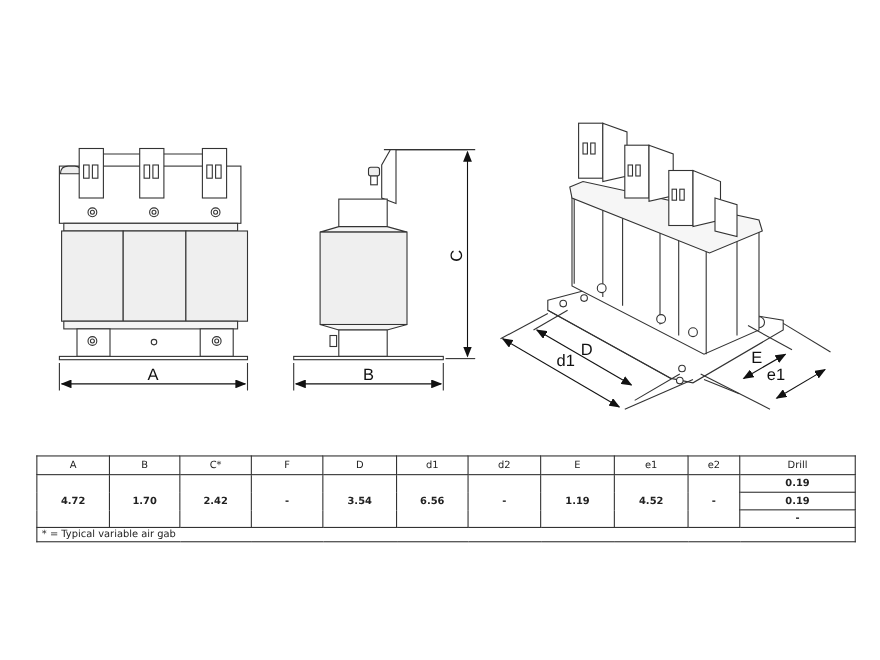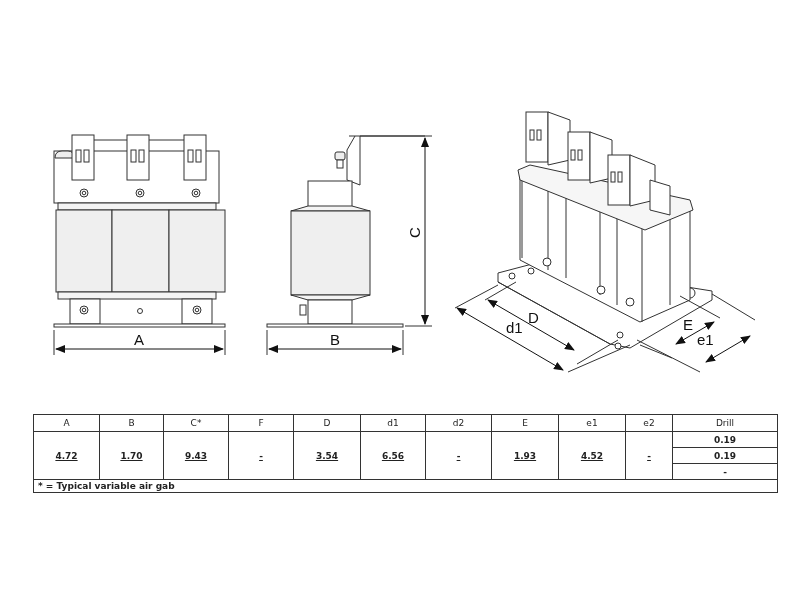--- a/index.html
+++ b/index.html
@@ -1,22 +1,22 @@
 <!DOCTYPE html>
 <html><head>
 <meta charset="utf-8">
 <style>
   html, body { margin:0; padding:0; background:#ffffff; }
   body { width:800px; height:600px; position:relative; overflow:hidden; font-family:"DejaVu Sans", sans-serif; }
   #drawing { position:absolute; left:0; top:0; width:800px; height:400px; }
   .lbl { font-family:"Liberation Sans", sans-serif; font-size:15px; fill:#111; }
   table.spec { position:absolute; left:33px; top:414px; width:744px; border-collapse:collapse; font-family:"DejaVu Sans", sans-serif; font-size:9px; color:#222; table-layout:fixed; }
-  table.spec td, table.spec th { border:1px solid #333; text-align:center; padding:0;font-weight:bold; }
+  table.spec td, table.spec th { border:1px solid #333; text-align:center; padding:0; }
   table.spec th { font-weight:normal; height:16px; }
-  table.spec td.val { font-weight:bold; height:46px;text-decoration:underline; }
+  table.spec td.val { font-weight:bold; height:46px; }
   table.spec td.drill { font-weight:bold; height:15px;text-align:center; }
   table.spec td.foot { text-align:left; padding-left:4px; height:12px; font-size:9px; }
 </style>
 </head>
 <body>
 
 <svg id="drawing" viewBox="0 0 800 400" xmlns="http://www.w3.org/2000/svg">
   <defs>
     <marker id="arr" markerWidth="10" markerHeight="8" refX="9" refY="4" orient="auto-start-reverse" markerUnits="userSpaceOnUse">
       <path d="M0,0 L10,4 L0,8 Z" fill="#111"></path>
@@ -184,26 +184,26 @@
     <th>d1</th>
     <th>d2</th>
     <th>E</th>
     <th>e1</th>
     <th>e2</th>
     <th>Drill</th>
   </tr>
   <tr>
     <td class="val" rowspan="3">4.72</td>
     <td class="val" rowspan="3">1.70</td>
-    <td class="val" rowspan="3">9.43</td>
+    <td class="val" rowspan="3">2.42</td>
     <td class="val" rowspan="3">-</td>
     <td class="val" rowspan="3">3.54</td>
     <td class="val" rowspan="3">6.56</td>
     <td class="val" rowspan="3">-</td>
-    <td class="val" rowspan="3">1.93</td>
+    <td class="val" rowspan="3">1.19</td>
     <td class="val" rowspan="3">4.52</td>
     <td class="val" rowspan="3">-</td>
     <td class="drill">0.19</td>
   </tr>
   <tr>
         <td class="drill">0.19</td>
       </tr>
   <tr>
         <td class="drill">-</td>
       </tr>

